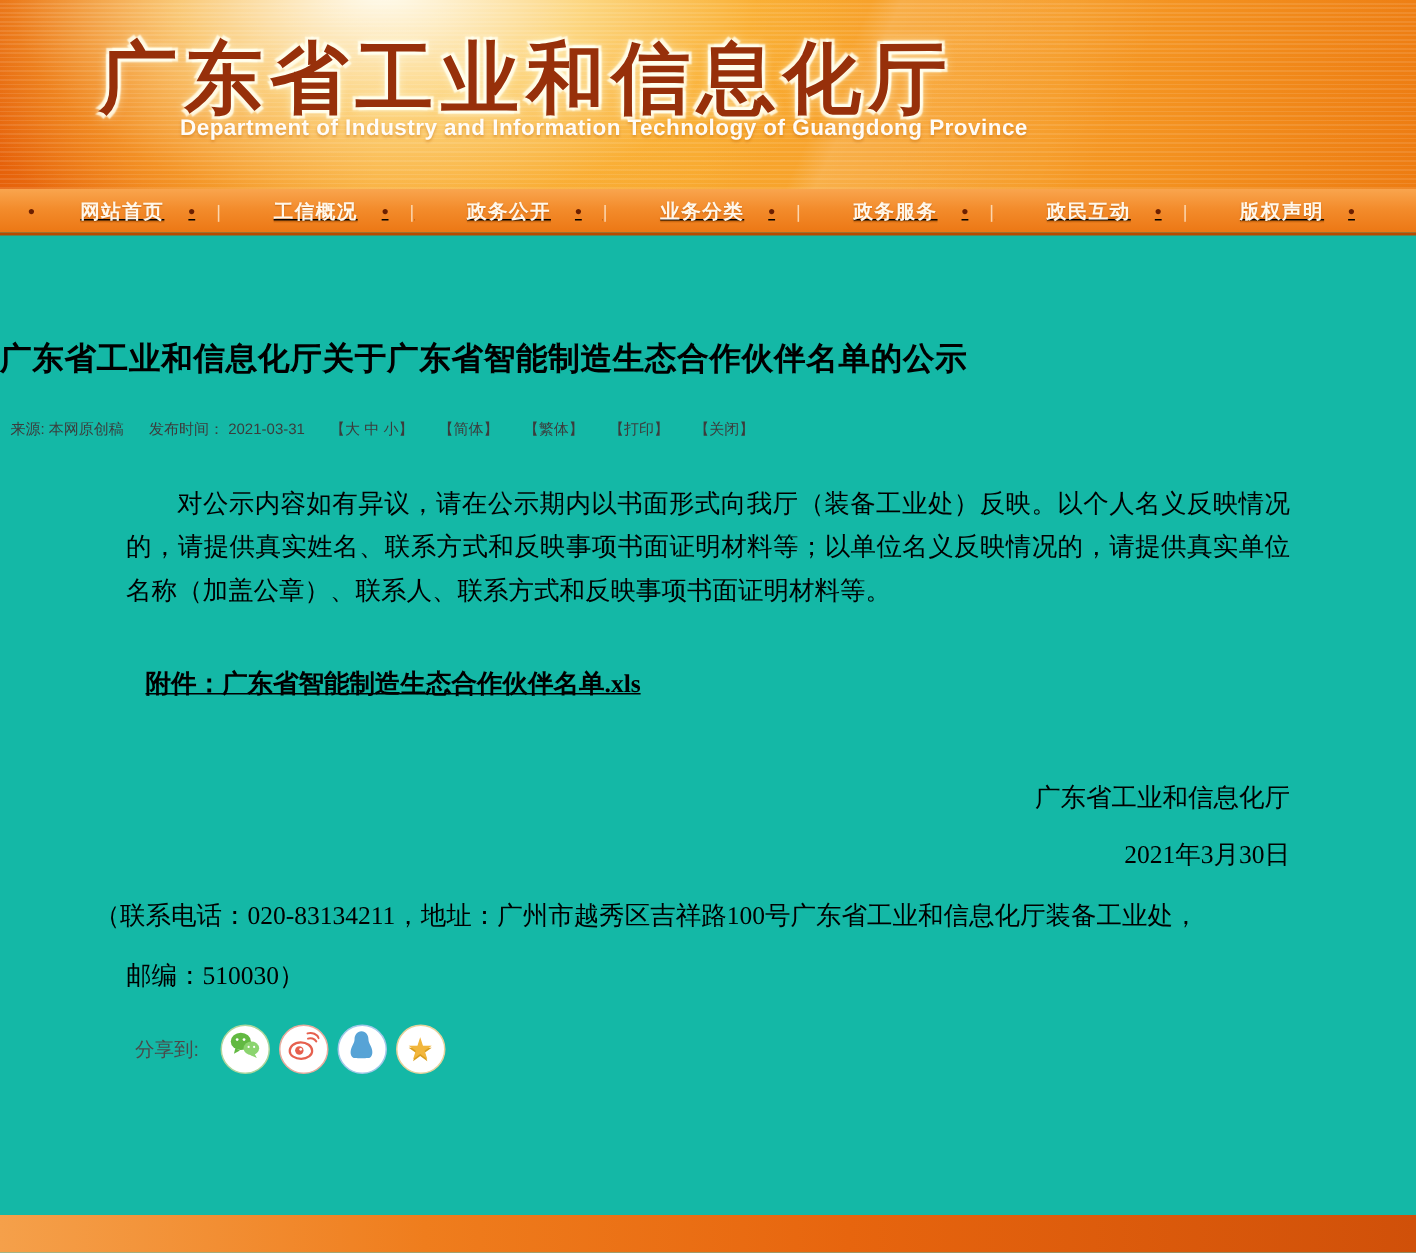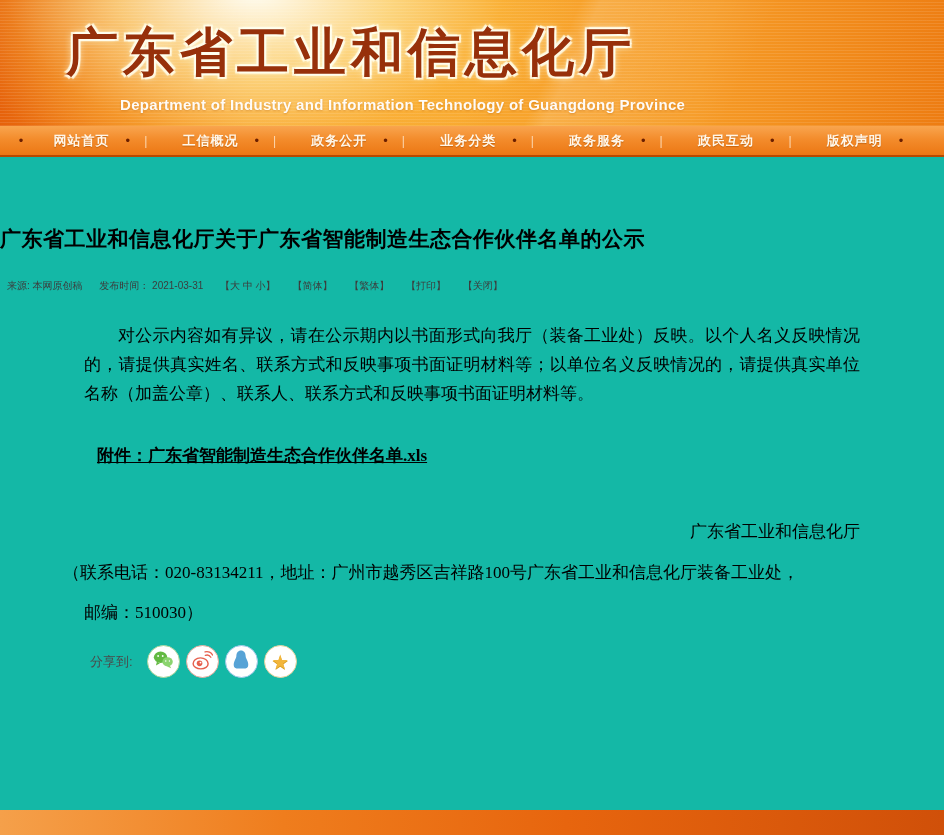--- a/index.html
+++ b/index.html
@@ -30,39 +30,39 @@
     color: #97300a;
     text-shadow:
       -2px -2px 1px rgba(255,255,240,0.85),
        2px -2px 1px rgba(255,255,240,0.85),
       -2px  2px 1px rgba(255,255,240,0.85),
        2px  2px 1px rgba(255,255,240,0.85),
        0 0 8px rgba(255,255,230,0.9);
     white-space: nowrap;
   }
   .banner-title-en {
-    position: absolute; left: 120px; top: 96px;
+    position: absolute; left: 120px; top: 77px;
     font-size: 15px; font-weight: bold; letter-spacing: 0.3px;
     color: rgba(255,255,255,0.96);
     text-shadow: 0 1px 2px rgba(190,100,0,0.45);
     white-space: nowrap;
   }
 
   
   .nav {
     width: 944px; height: 31px;
     background: linear-gradient(to bottom, #f9a54e 0%, #f38c2c 45%, #ec7714 100%);
     border-bottom: 2px solid #b84a00;
     display: flex; align-items: center;
     padding: 0 6px;
   }
   .nav-lead { width: 30px; text-align: center; color: #6b1f00; font-size: 13px; line-height: 29px; }
   .nav-cell {
     flex: 1; display: flex; align-items: center; justify-content: center;
-    height: 43px; cursor: pointer;
+    height: 43px; cursor: pointer; text-decoration: underline;
   }
   .nav-label {
     color: #fff7ea; font-size: 13px; font-weight: bold;
     text-shadow: 0 1px 1px rgba(170,80,0,0.6);
     letter-spacing: 1px;
   }
   .nav-dot { color: #6b1f00; font-size: 13px; margin-left: 16px; }
   .nav-pipe { color: rgba(255,240,220,0.75); font-size: 12px; margin-left: 14px; }
   .nav-cell.last .nav-pipe { visibility: hidden; }
 
@@ -203,20 +203,21 @@
   <div class="body-text">
     <p>对公示内容如有异议，请在公示期内以书面形式向我厅（装备工业处）反映。以个人名义反映情况的，请提供真实姓名、联系方式和反映事项书面证明材料等；以单位名义反映情况的，请提供真实单位名称（加盖公章）、联系人、联系方式和反映事项书面证明材料等。</p>
   </div>
 
   <div>
     <a class="attachment">附件：广东省智能制造生态合作伙伴名单.xls</a>
   </div>
 
   <div class="signature-block">
     <div>广东省工业和信息化厅</div>
+    <div class="sig-date">2021年3月30日</div>
   </div>
 
   <div class="contact">
     <p>（联系电话：020-83134211，地址：广州市越秀区吉祥路100号广东省工业和信息化厅装备工业处，</p>
     <p>邮编：510030）</p>
   </div>
 
   <div class="share-row">
     <span class="share-label">分享到:</span>
 

